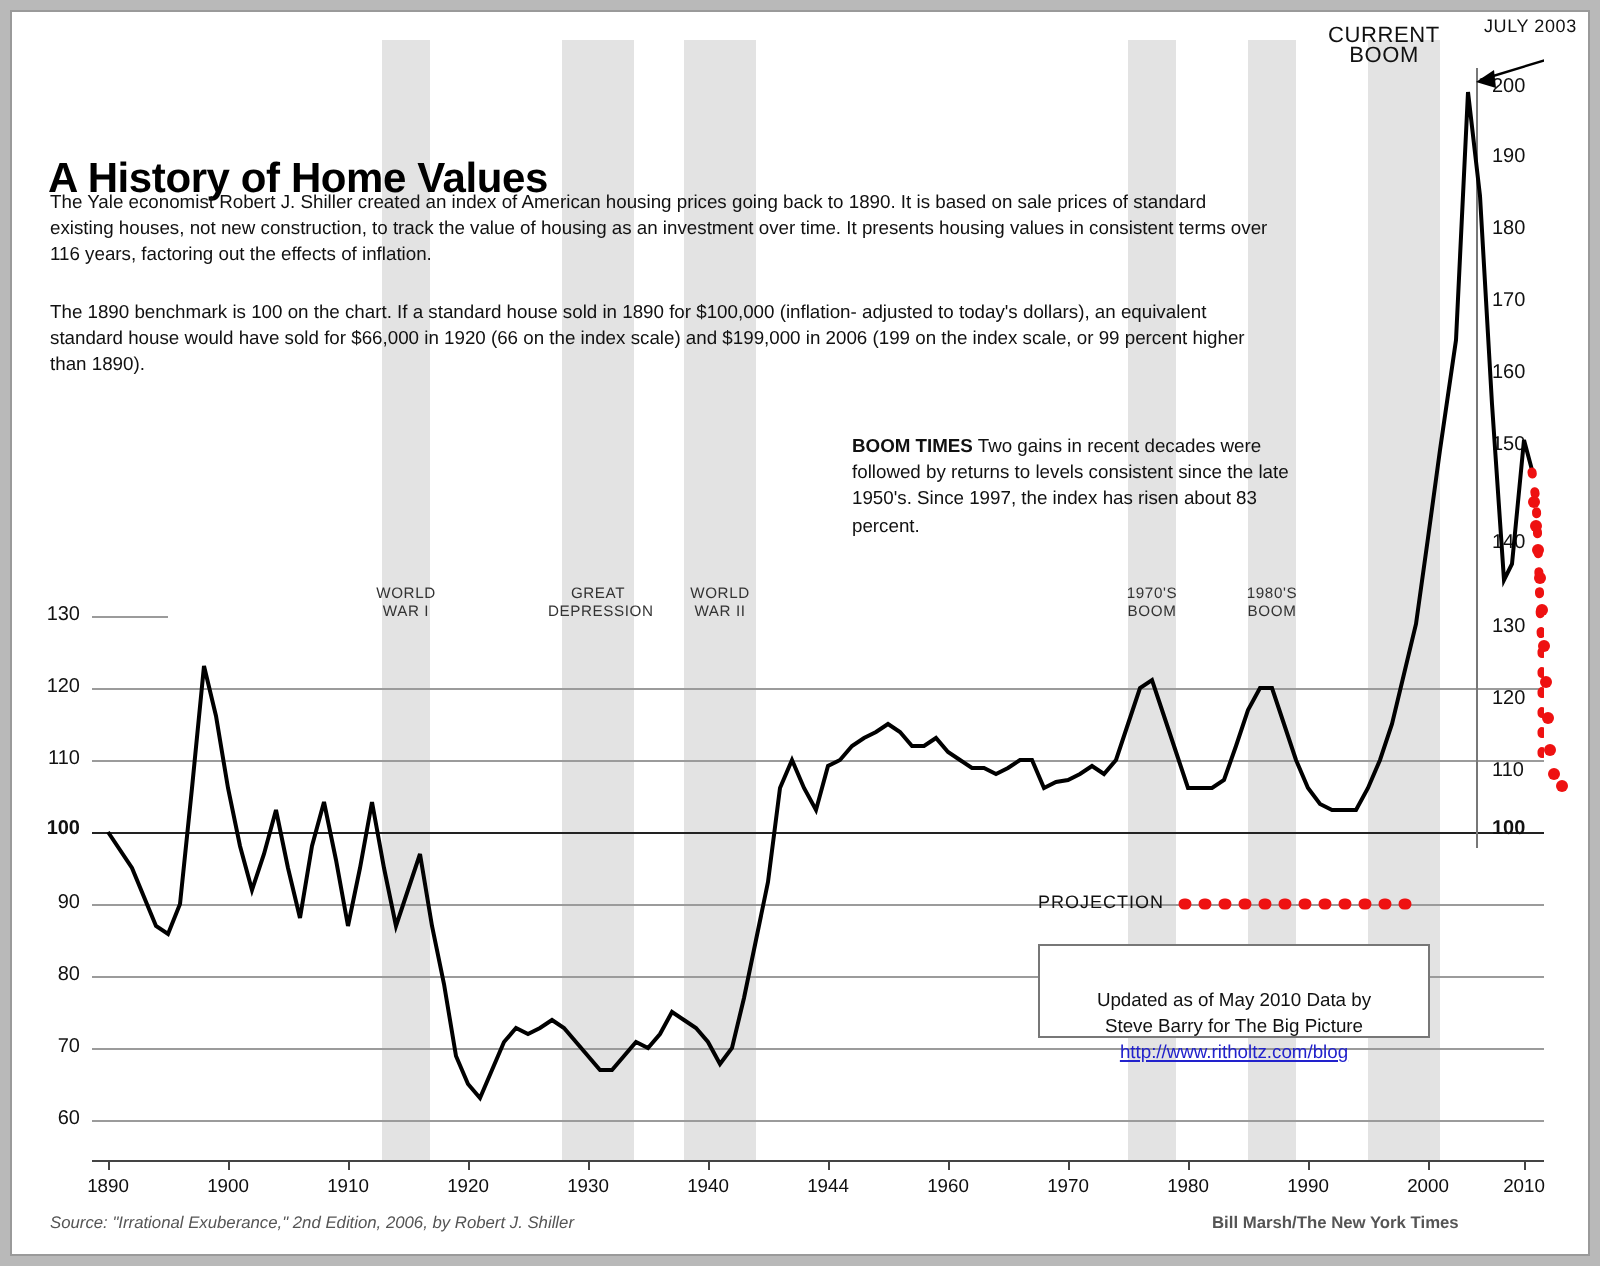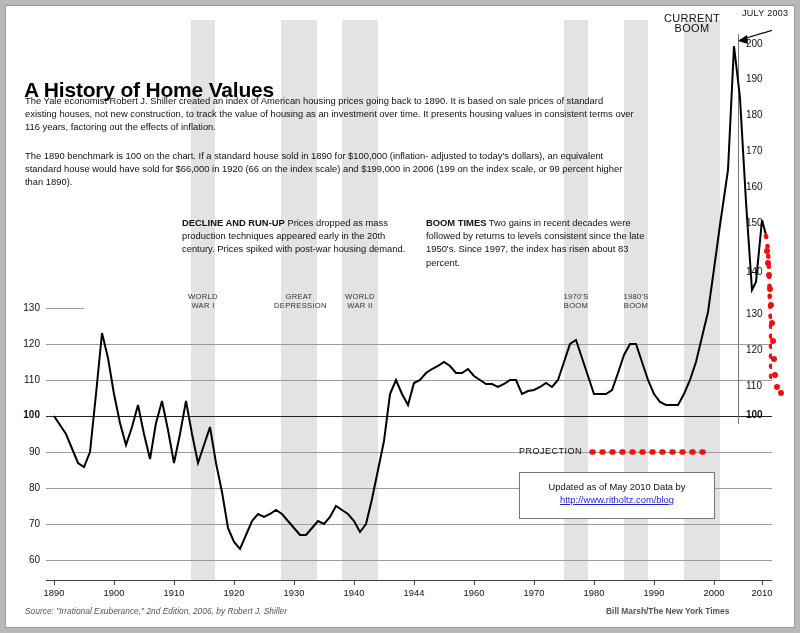--- a/index.html
+++ b/index.html
@@ -76,21 +76,21 @@
   #projlabel{
     position:absolute;left:513px;top:440px;font-size:9px;color:#111;letter-spacing:.5px;
   }
   #projdots{
     position:absolute;left:583px;top:443px;width:120px;height:5px;
   }
   #box{
     position:absolute;left:513px;top:466px;width:196px;height:47px;
     border:1px solid #777;background:#fff;
     font-size:9.4px;line-height:13px;color:#111;text-align:center;
-    padding-top:7px;box-sizing:border-box;
+    padding-top:20px;box-sizing:border-box;
   }
   #box .lnk{color:#2222cc;text-decoration:underline;}
   
   #source{
     position:absolute;left:19px;top:600px;font-size:8.4px;font-style:italic;color:#555;
   }
   #credit{
     position:absolute;left:600px;top:600px;font-size:8.4px;color:#555;font-weight:bold;
   }
   svg{display:block;}
@@ -196,39 +196,37 @@
     <div class="xlab" style="left:528px;top:567px;">1980</div>
     <div class="xlab" style="left:588px;top:567px;">1990</div>
     <div class="xlab" style="left:648px;top:567px;">2000</div>
     <div class="xlab" style="left:696px;top:567px;">2010</div>
   </div>
 
   <h1 class="title">A History of Home Values</h1>
   <div class="para" id="para1">The Yale economist Robert J. Shiller created an index of American housing prices going back to 1890. It is based on sale prices of standard existing houses, not new construction, to track the value of housing as an investment over time. It presents housing values in consistent terms over 116 years, factoring out the effects of inflation.</div>
   <div class="para" id="para2">The 1890 benchmark is 100 on the chart. If a standard house sold in 1890 for $100,000 (inflation- adjusted to today's dollars), an equivalent standard house would have sold for $66,000 in 1920 (66 on the index scale) and $199,000 in 2006 (199 on the index scale, or 99 percent higher than 1890).</div>
 
-  <div class="callout" id="call1">
-    <b>DECLINE AND RUN-UP</b><span> Prices dropped as mass production techniques appeared early in the 20th century. Prices spiked with post-war housing demand.</span>
-  </div>
   <div class="callout" id="call2">
     <b>BOOM TIMES</b><span> Two gains in recent decades were followed by returns to levels consistent since the late 1950's. Since 1997, the index has risen about 83 percent.</span>
   </div>
 
   <div id="currentboom">
     <span>CURRENT BOOM</span>
   </div>
   <div id="july2006">JULY 2003</div>
 
   <div id="projlabel">PROJECTION</div>
   <div id="projdots">
     <svg width="120" height="6" viewBox="0 0 120 6">
       <line x1="3" y1="3" x2="117" y2="3" stroke="#ee1111" stroke-width="5.5" stroke-linecap="round" stroke-dasharray="1 9"></line>
     </svg>
   </div>
 
   <div id="box">
     <div>Updated as of May 2010 Data by</div>
+    <div>Steve Barry for The Big Picture</div>
     <a class="lnk" href="#">http://www.ritholtz.com/blog</a>
   </div>
 
   <div id="source">Source: "Irrational Exuberance," 2nd Edition, 2006, by Robert J. Shiller</div>
   <div id="credit">Bill Marsh/The New York Times</div>
 </div>
 
 </body></html>

